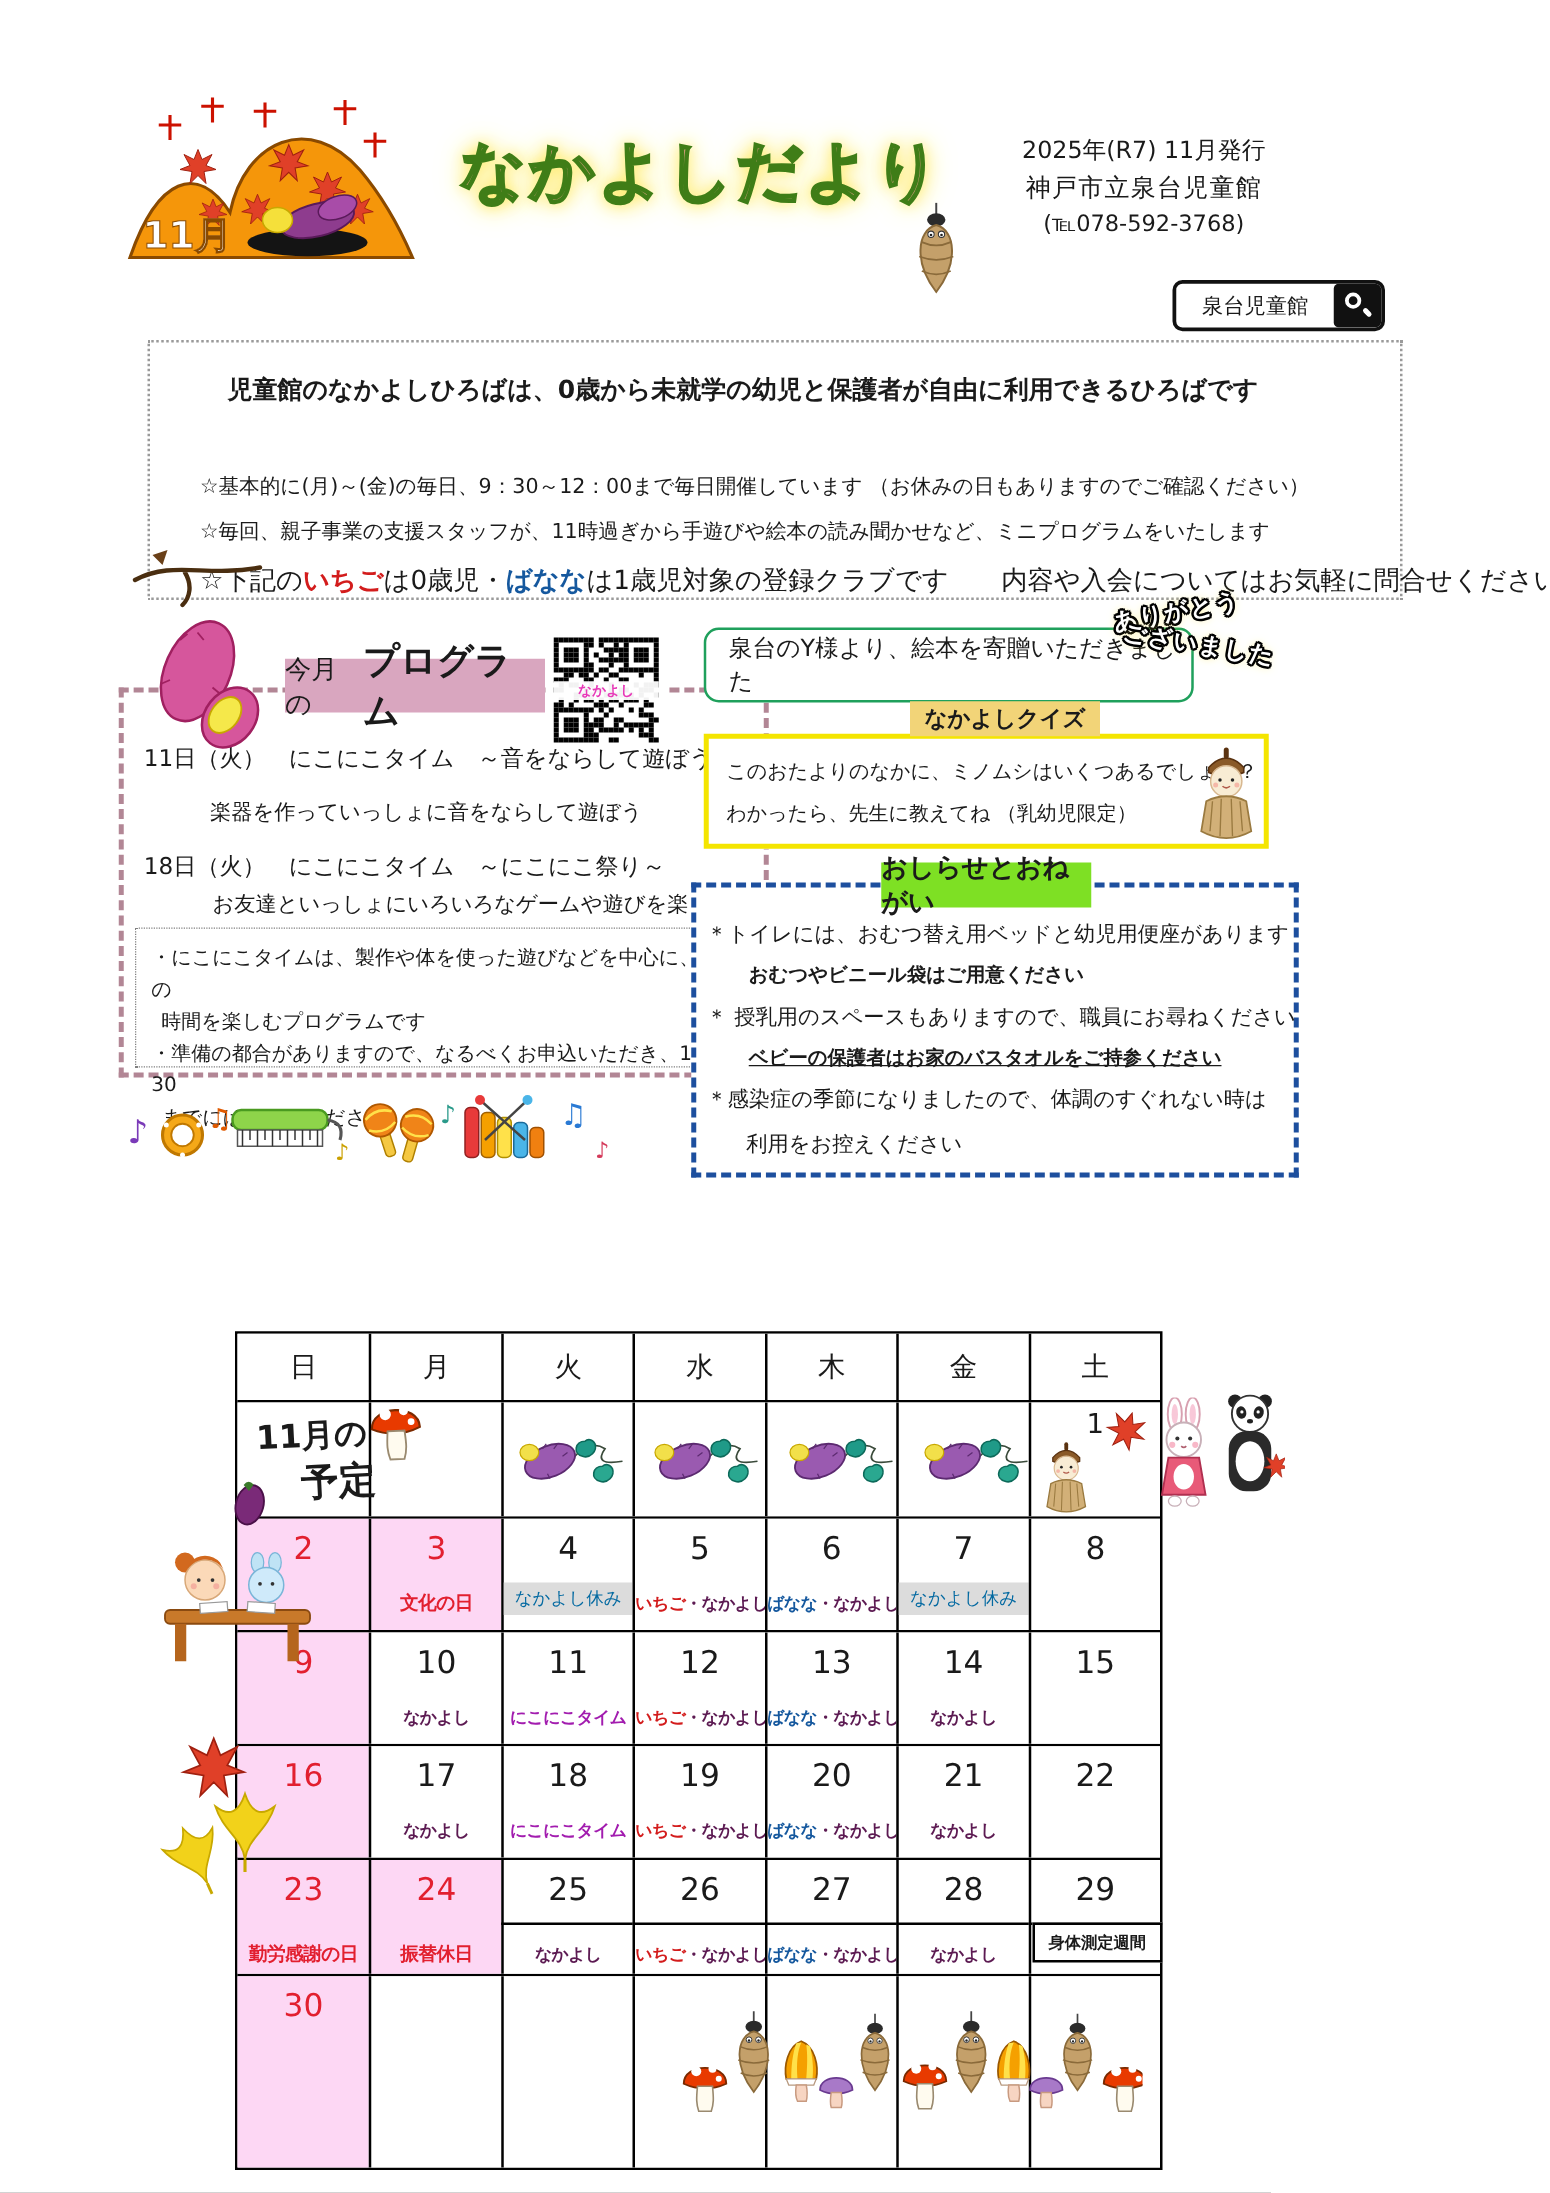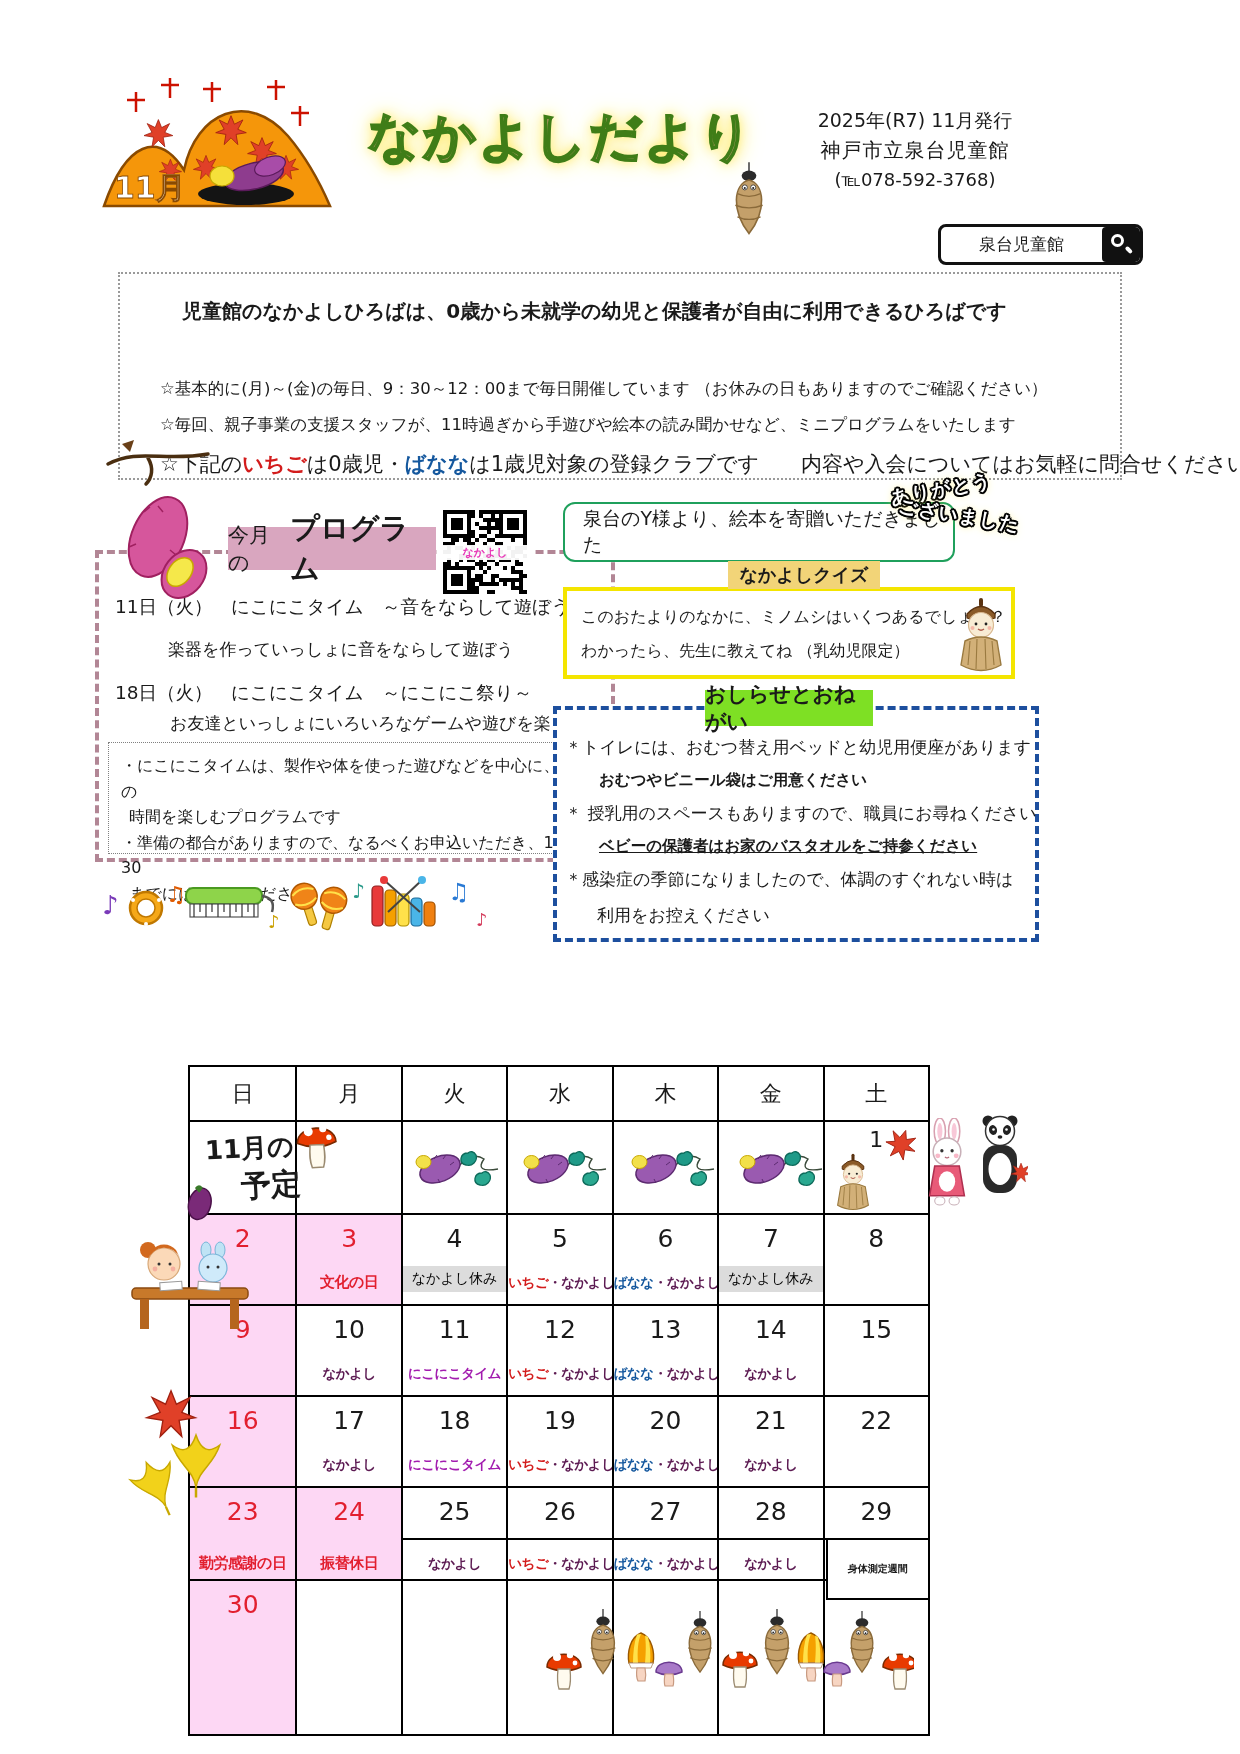--- a/index.html
+++ b/index.html
@@ -16,21 +16,21 @@
   .newsletter-title {
     left:368px; top:102px; font-size:52px; font-weight:bold; letter-spacing:2px;
     color:#c49a70; -webkit-text-stroke:2px #3f7d17;
     text-shadow:0 0 10px #ffec6a, 0 0 18px #ffe95a, 0 0 26px #fff3a0;
   }
   .issue-block { left:800px; top:106px; width:230px; text-align:center; line-height:1.55; }
   .issue-block .l1 { font-size:19px; }
   .issue-block .l2 { font-size:20px; letter-spacing:1px; }
   .issue-block .l3 { font-size:18px; }
   .search-box {
-    left:938px; top:224px; width:205px; height:41px; background:#fff;
+    left:938px; top:224px; width:170px; height:41px; background:#fff;
     border:3px solid #111; border-radius:8px; display:flex; align-items:stretch; overflow:hidden;
   }
   .search-text { flex:1; display:flex; align-items:center; justify-content:center; font-size:17px; }
   .search-btn { width:38px; background:#111; border-radius:4px; position:relative; }
   .search-btn .lens { position:absolute; left:9px; top:7px; width:13px; height:13px; border:3px solid #fff; border-radius:50%; }
   .search-btn .handle { position:absolute; left:23px; top:21px; width:8px; height:3.5px; background:#fff; transform:rotate(45deg); border-radius:2px; }
 
   
   .intro-box { left:118px; top:272px; width:1004px; height:208px; border:2px dotted #9a9a9a; background:#fff; }
   .intro-box .b1 { position:absolute; left:62px; top:24px; font-size:20px; font-weight:bold; }
@@ -95,24 +95,24 @@
   .r-week { }
   .cal-day { text-align:center; margin-top:9px; font-size:25px; }
   .cal-day.red { color:#e21f2f; }
   .cal-label { position:absolute; left:0; right:0; bottom:12px; text-align:center; font-size:13.5px; font-weight:bold; letter-spacing:-0.5px; white-space:nowrap; }
   .cal-label.low { bottom:6px; }
   .lbl-naka { color:#5c1a52; }
   .lbl-ichigo { color:#d31c1c; }
   .lbl-banana { color:#15589e; }
   .lbl-niko { color:#a21caf; }
   .lbl-hol { color:#e21f2f; font-size:15px; }
-  .lbl-closed { display:block; background:#dcdcdc; padding:4px 0; font-weight:normal; font-size:14px; color:#000000; letter-spacing:0; }
+  .lbl-closed { display:block; background:#dcdcdc; padding:4px 0; font-weight:normal; font-size:14px; color:#0369a1; letter-spacing:0; }
   .cell-divider { position:absolute; left:-2px; right:-2px; top:50px; border-top:2px solid #000; }
   .note-box { position:absolute; top:50px; left:1px; right:-2px; border:2px solid #000; background:#fff;
-    font-size:10px; font-weight:bold; text-align:center; padding:22px 0; z-index:2; }
+    font-size:13px; font-weight:bold; text-align:center; padding:5px 0; z-index:2; }
   .deco-month { position:absolute; left:16px; top:64px; transform:rotate(-3deg); z-index:2; }
   .deco-month .dm1 { font-size:26px; font-weight:bold; }
   .deco-month .dm2 { font-size:30px; font-weight:bold; margin-left:34px; }
   .vine-strip { position:absolute; left:220px; top:72px; z-index:2; }
   .acorn-cal { position:absolute; left:642px; top:86px; z-index:2; }
   .mushroom-strip { position:absolute; left:352px; top:536px; z-index:2; }
 
   .deco { z-index:4; }
 </style>
 </head>

